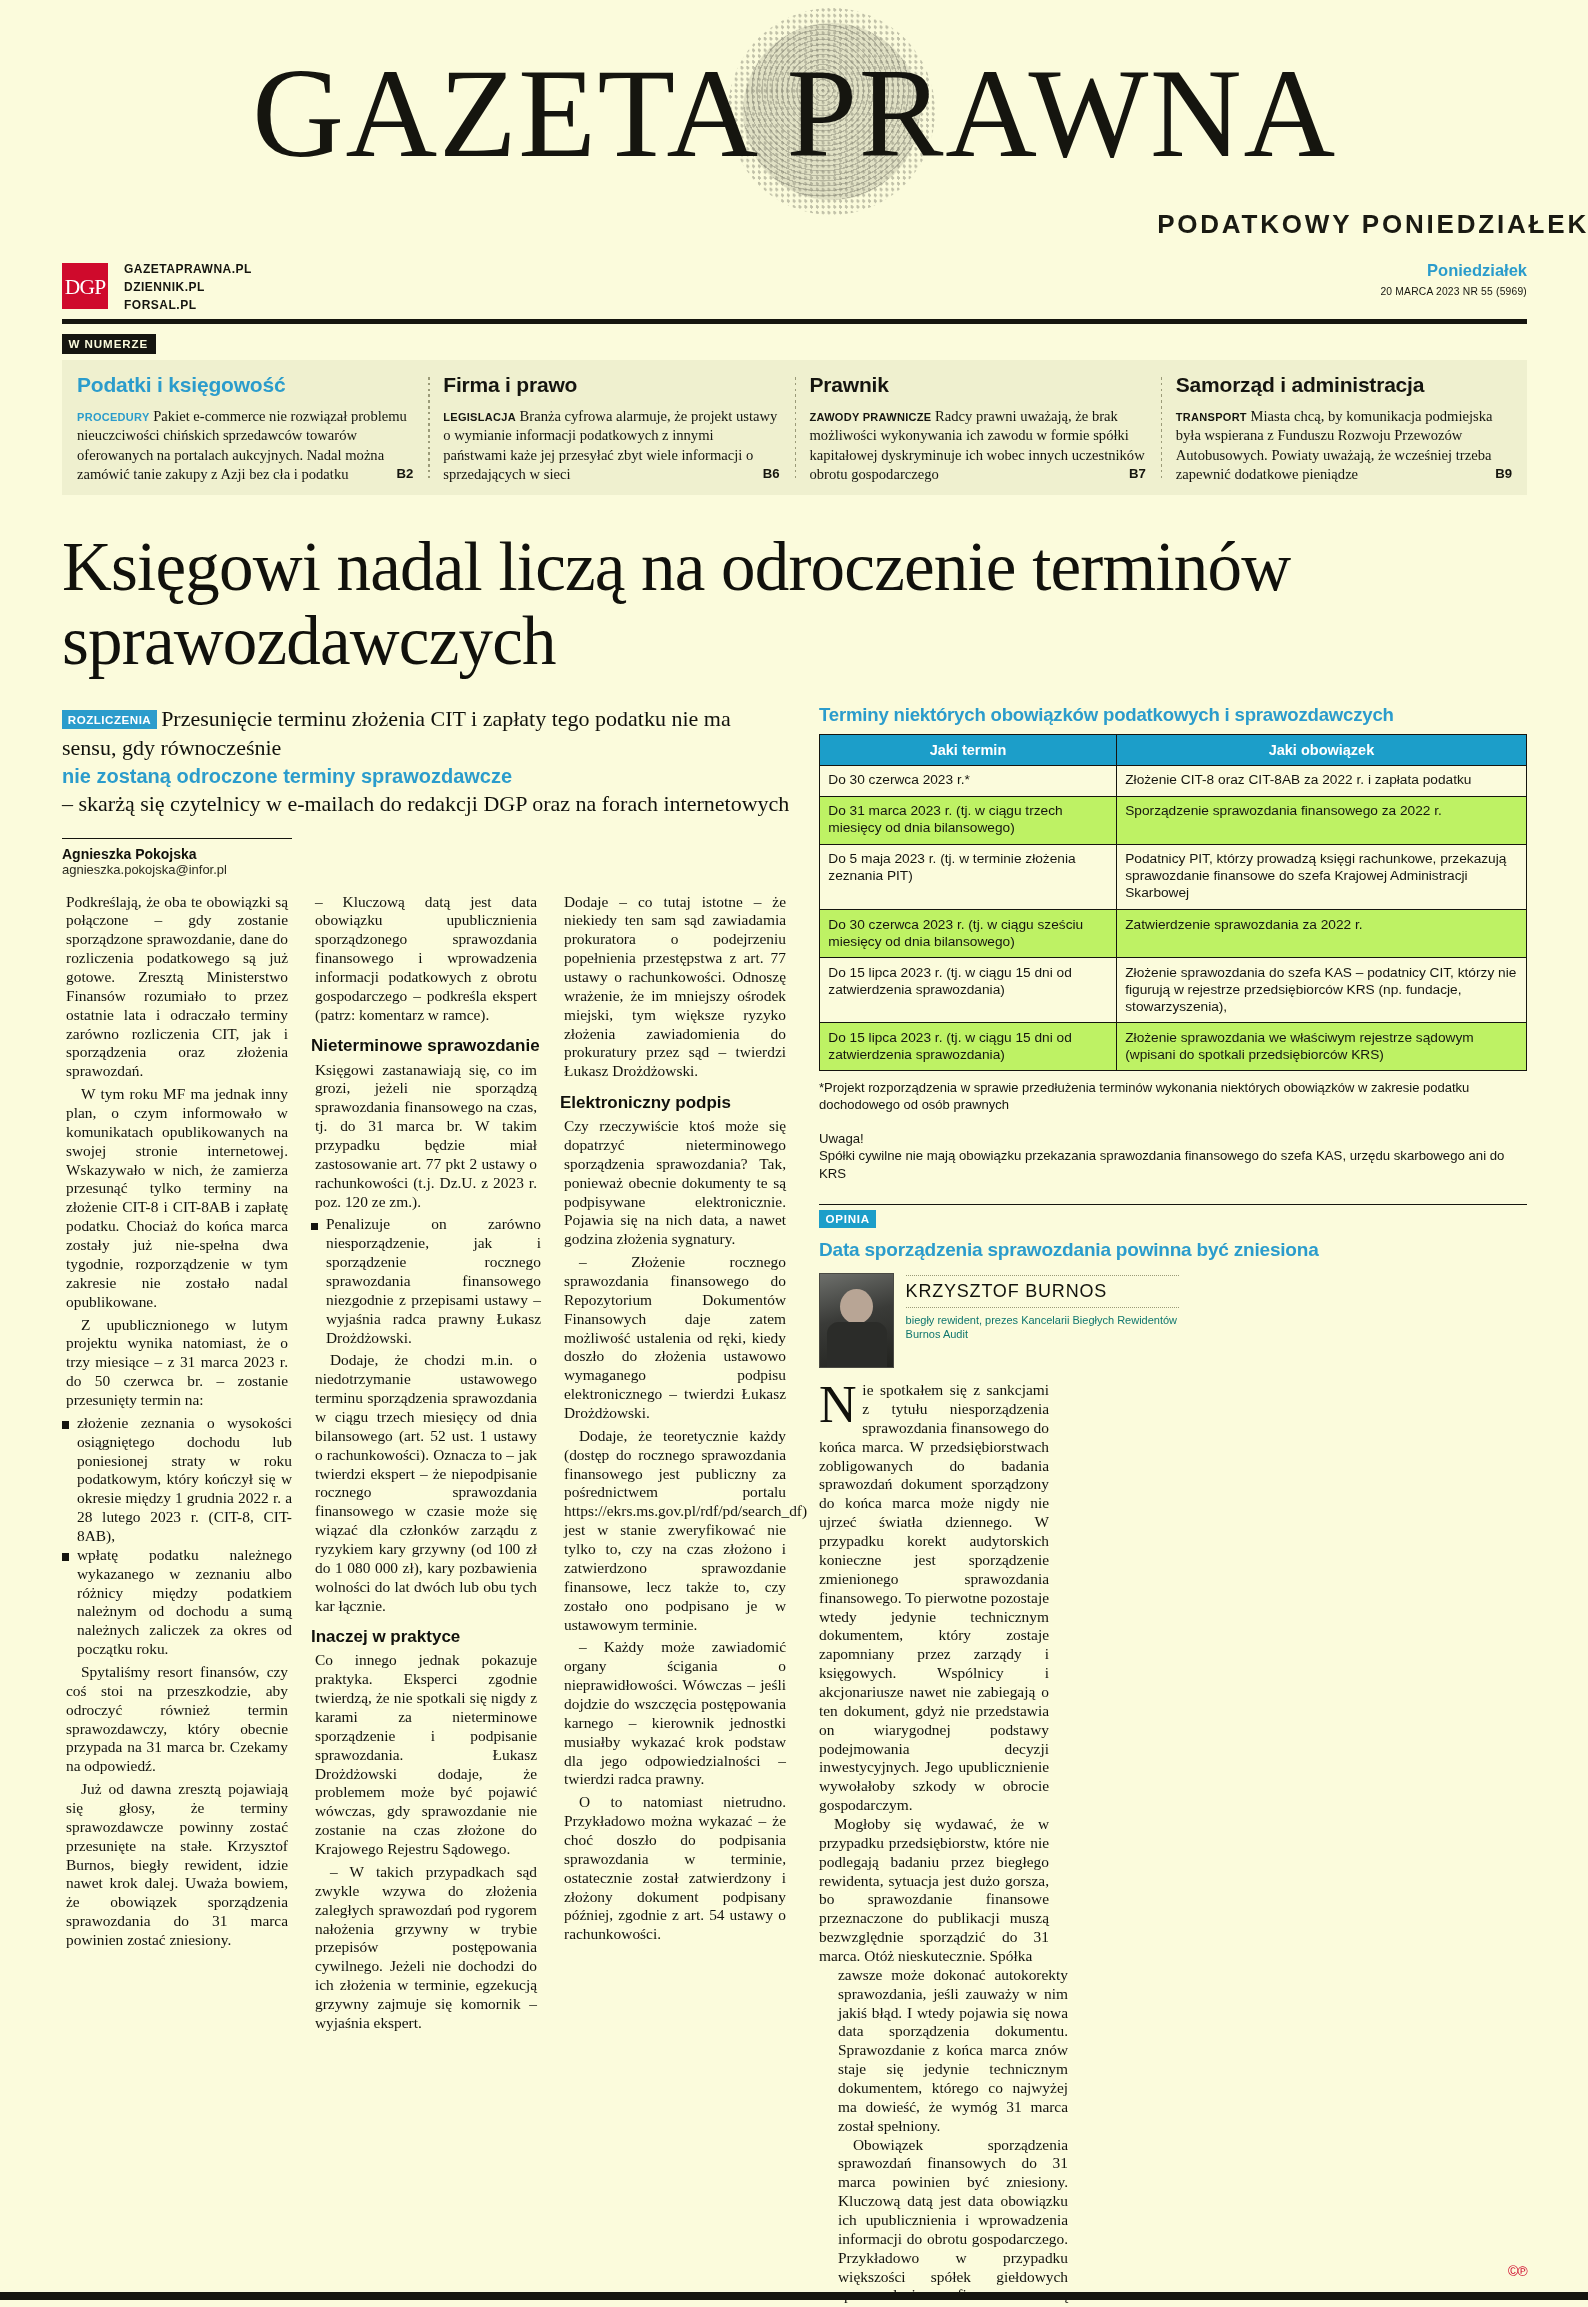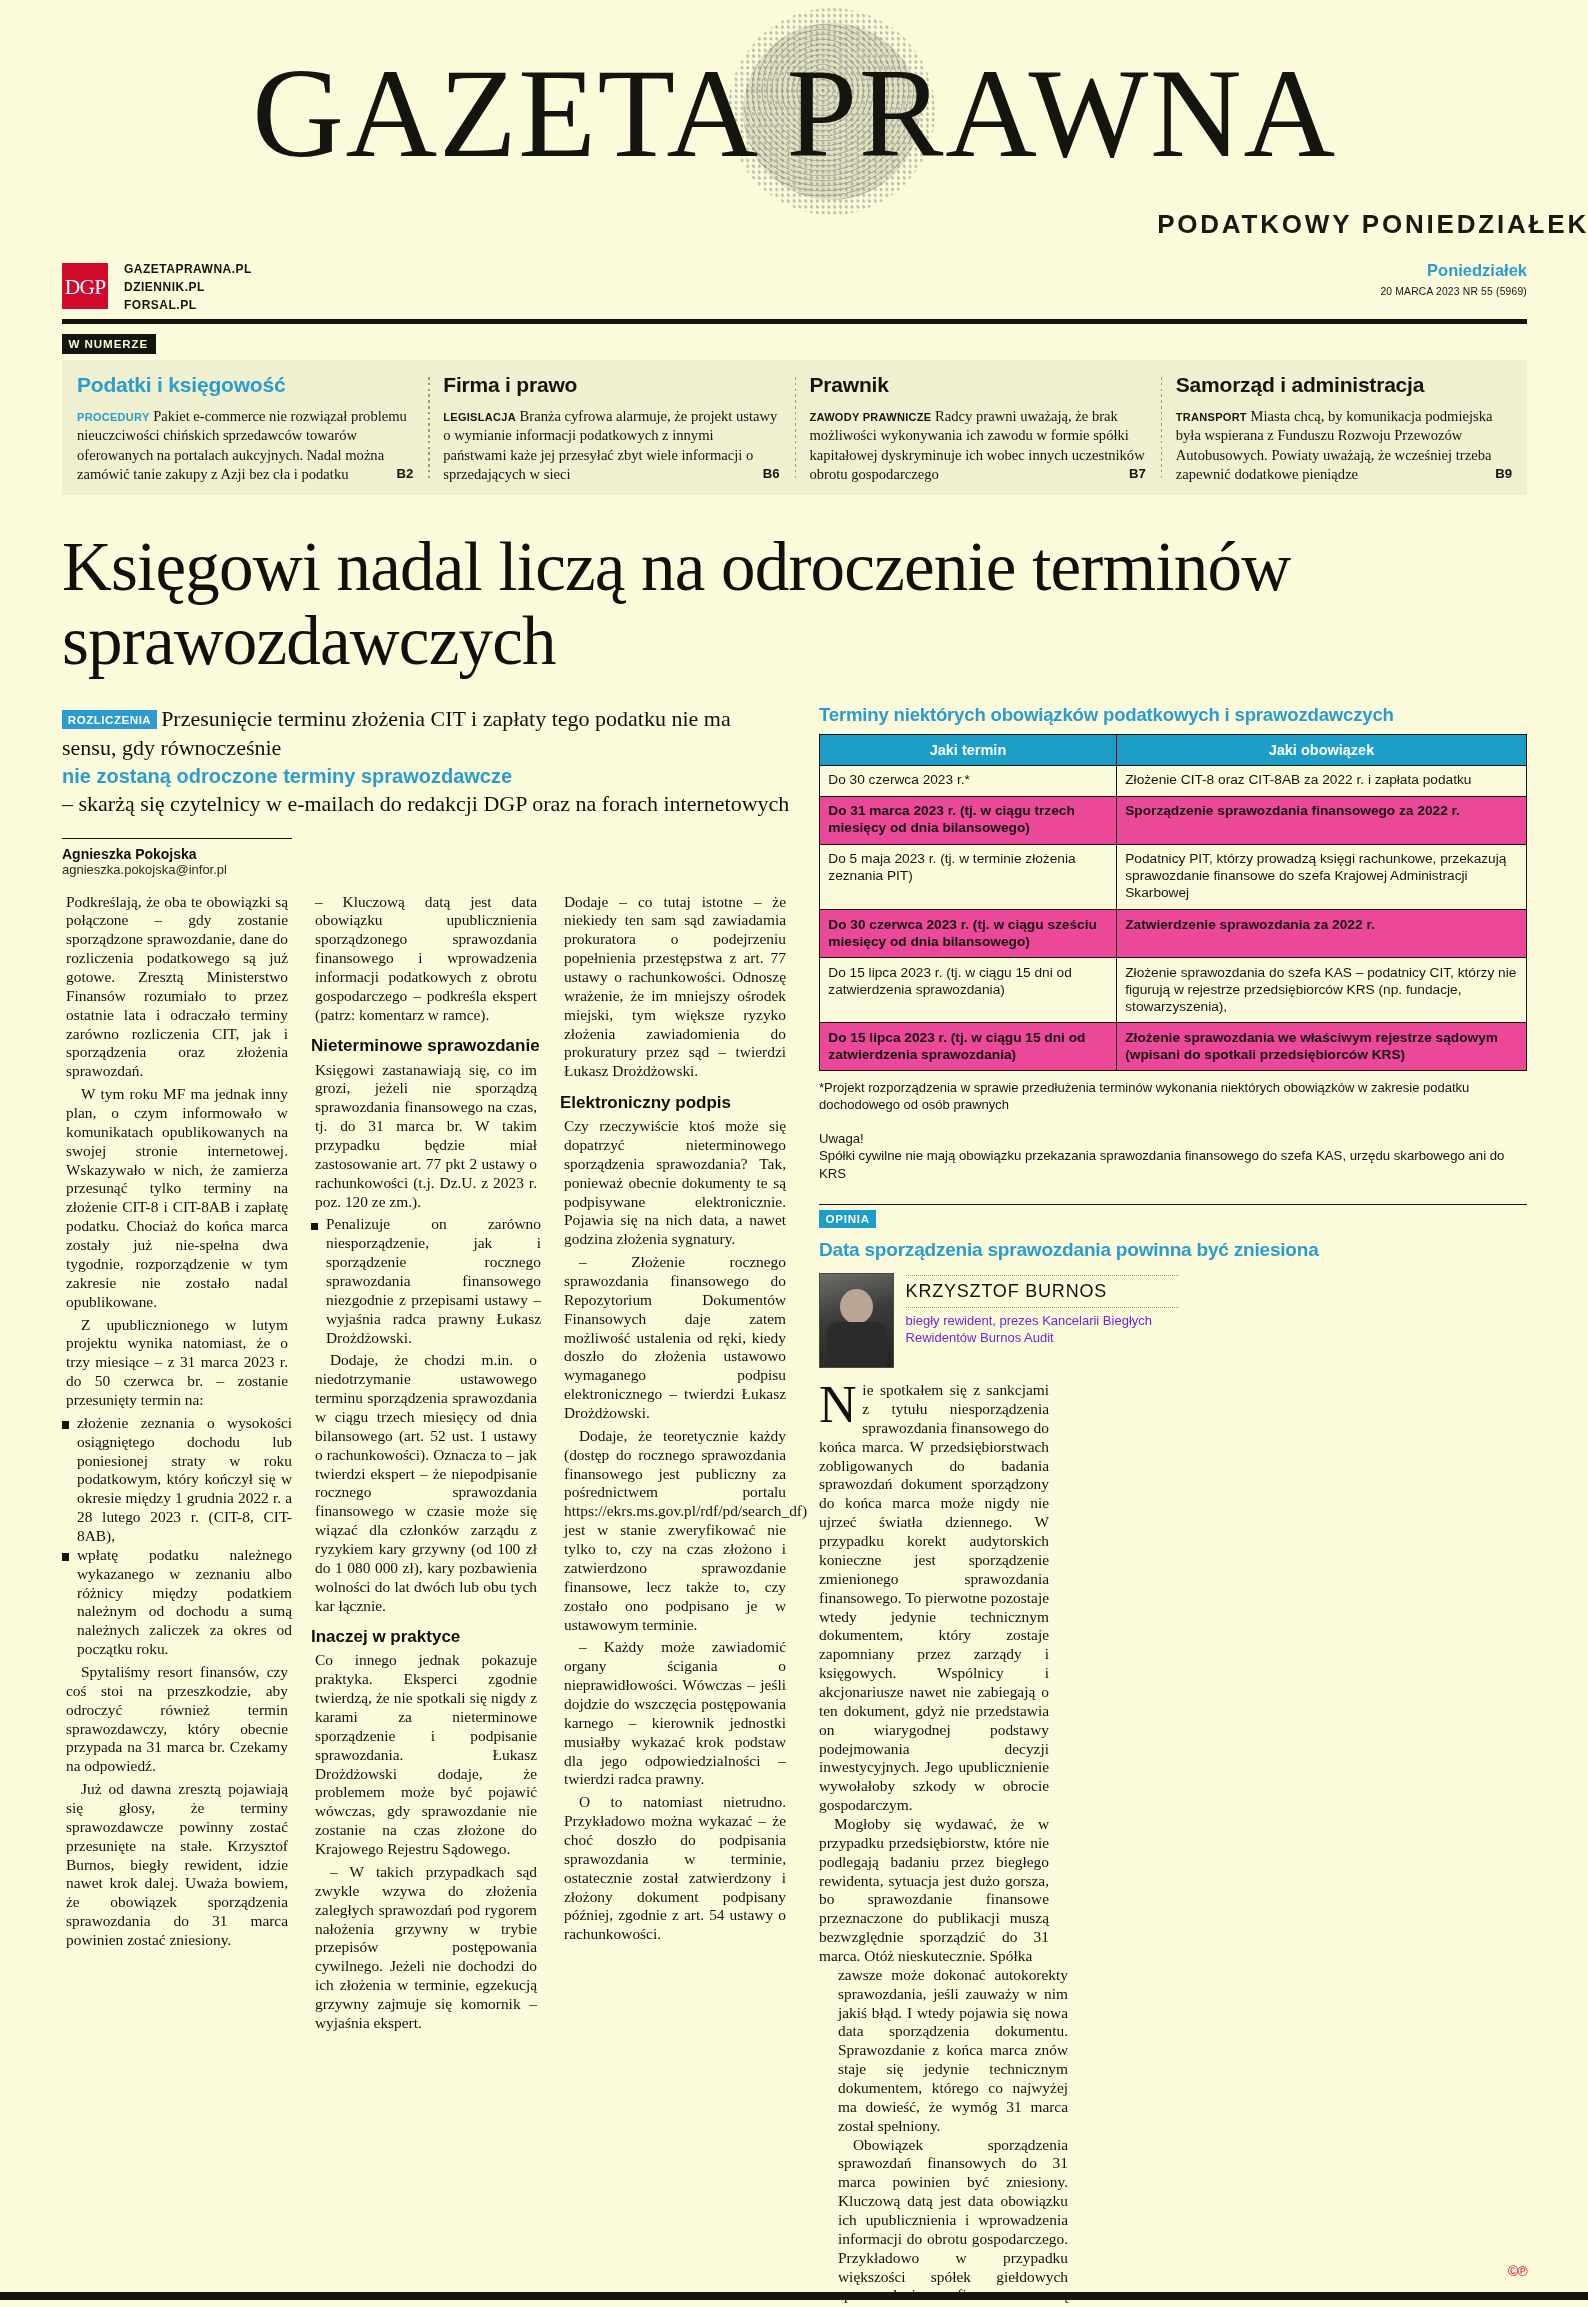--- a/index.html
+++ b/index.html
@@ -120,21 +120,21 @@
   .col ul li:before{content:"";position:absolute;left:0;top:7.4px;width:7.4px;height:7.4px;background:#15150f;}
 
   
   .tbl-title{font-family:"Liberation Sans", sans-serif;font-size:18.6px;font-weight:bold;
     color:#2b9ccc;margin-bottom:8.3px;letter-spacing:-0.2px;}
   table.terms{width:100%;border-collapse:collapse;font-family:"Liberation Sans", sans-serif;}
   table.terms th{background:#1c9ec9;color:#fff;font-size:14.5px;font-weight:bold;
     padding:6.6px 8.3px;border:1.7px solid #15150f;text-align:center;}
   table.terms td{font-size:13.7px;padding:6.6px 8.3px;border:1.7px solid #15150f;
     vertical-align:top;line-height:1.24;color:#15150f;}
-  table.terms tr.alt td{background:#ec4899;font-weight:bold;}
+  table.terms tr.alt td{background:#bef264;}
   table.terms td.c1{width:42%;}
 
   .fnote{font-family:"Liberation Sans", sans-serif;font-size:13px;line-height:1.3;margin-top:8.3px;color:#15150f;}
   .fnote2{font-family:"Liberation Sans", sans-serif;font-size:13.2px;line-height:1.32;margin-top:16.5px;color:#15150f;}
 
   
   .opinia-rule{border-top:1.7px solid #15150f;margin-top:21.5px;}
   .op-tag{display:inline-block;background:#1c9ec9;color:#fff;
     font-family:"Liberation Sans", sans-serif;font-size:11.6px;font-weight:bold;
     letter-spacing:0.7px;padding:2.5px 6.6px;margin-top:5px;}
@@ -144,21 +144,21 @@
   .op-photo{width:73px;height:93px;flex:none;
     background:linear-gradient(165deg,#6d6f6b 0%,#3a3b38 45%,#22231f 100%);
     border:0.8px solid #4a4a44;position:relative;overflow:hidden;}
   .op-photo:before{content:"";position:absolute;left:20px;top:15px;width:33px;height:35px;border-radius:50%;
     background:#b8a595;}
   .op-photo:after{content:"";position:absolute;left:6.6px;top:48px;width:60px;height:50px;border-radius:11.6px 11.6px 0 0;
     background:#2b2c29;}
   .op-meta{margin-left:11.6px;padding-top:1.7px;width:273px;}
   .op-name{font-family:"Liberation Sans", sans-serif;font-size:18px;letter-spacing:0.8px;
     border-top:1.7px dotted #9a9a78;border-bottom:1.7px dotted #9a9a78;padding:5px 0 5px 0;}
-  .op-role{font-family:"Liberation Sans", sans-serif;font-size:13px;line-height:1.3;margin-top:5px;color:#6d28d9;}
+  .op-role{font-family:"Liberation Sans", sans-serif;font-size:11px;line-height:1.3;margin-top:5px;color:#0f766e;}
 
   .op-cols{display:flex;margin-top:13.2px;flex-direction:column;}
   .op-col{width:230px;}
   .op-col + .op-col{margin-left:19px;}
   .op-col p{margin:0;font-family:"Liberation Serif", serif;font-size:15.4px;line-height:1.225;
     text-align:justify;text-indent:15px;hyphens:auto;}
   .op-col p.first{text-indent:0;}
   .dropcap:first-letter{float:left;font-size:52px;line-height:.82;padding:3.3px 5.8px 0 0;font-weight:400;}
 
   .cp{position:absolute;right:62px;bottom:28px;font-family:"Liberation Sans", sans-serif;

